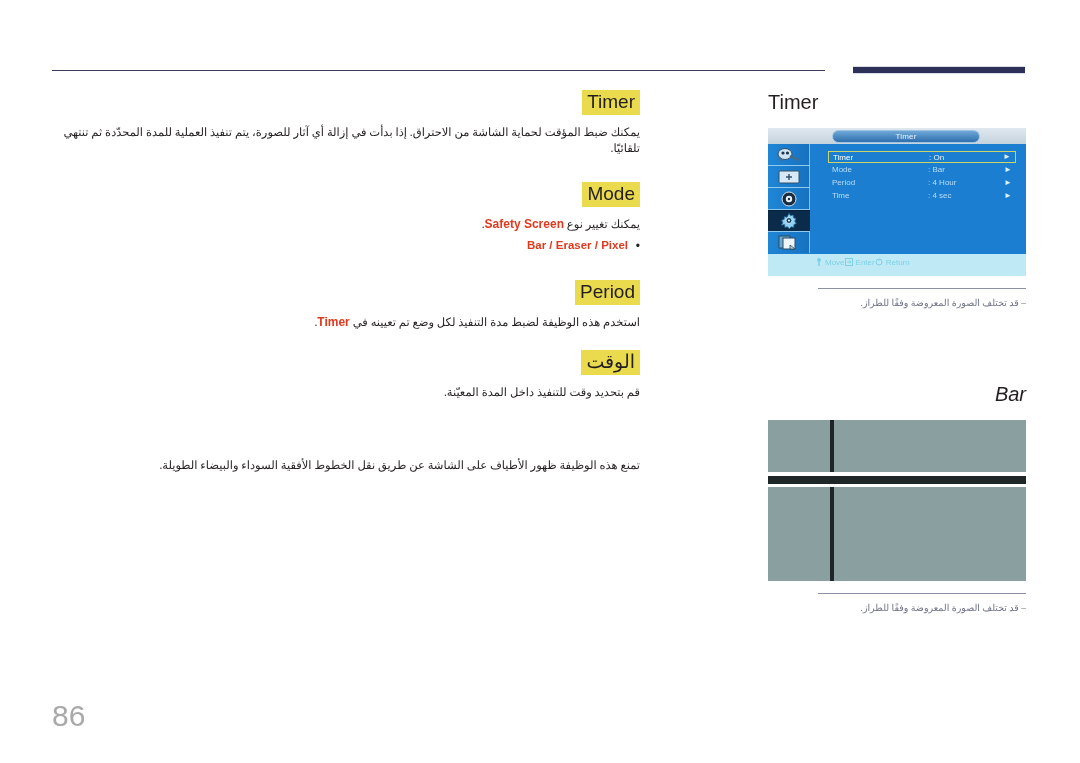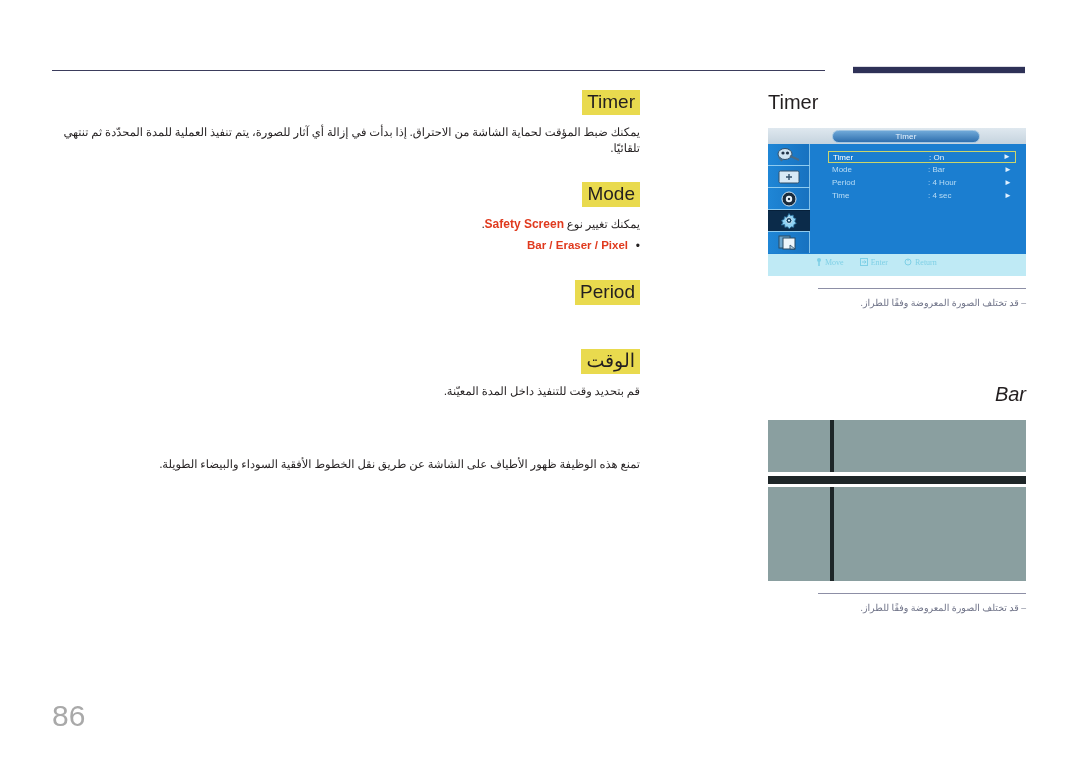--- a/index.html
+++ b/index.html
@@ -37,21 +37,21 @@
     background:#e9da4e;
     color:#231f20;
     font-size:19px;
     line-height:22px;
     padding:1px 5px 2px 5px;
     margin:0;
     direction:ltr;
     unicode-bidi:isolate;
     font-weight:400;
   }
-  .sec-head.ar{direction:rtl;margin-top:24px;}
+  .sec-head.ar{direction:rtl;}
   .head-row{text-align:right;margin:0;}
   .body-ar{
     font-family:"Liberation Serif", serif;
     font-size:11.5px;
     line-height:16px;
     color:#231f20;
     margin:9px 0 0 0;
     text-align:right;
     direction:rtl;
   }
@@ -172,23 +172,23 @@
   .osd-row .lbl{position:absolute;left:4px;top:0;color:#ffffff;}
   .osd-row .val{position:absolute;left:100px;top:0;color:#eaf6ff;}
   .osd-row .arw{position:absolute;right:4px;top:0;color:#dff0ff;font-size:8px;line-height:10px;}
   .osd-row.dim .lbl,.osd-row.dim .val{color:#b9ddf6;}
   .osd-foot{
     position:absolute;left:0;bottom:0;width:100%;height:22px;
     background:#bfeaf5;
   }
   .osd-foot-in{
     position:absolute;left:48px;top:2px;right:6px;height:12px;
-    display:flex;gap:16px;
+    display:flex;
     font-size:8px;color:#7fd0e6;
-    font-family:Liberation Serif, serif;
+    font-family:Liberation Sans, sans-serif;
   }
   .osd-foot-in span{display:inline-flex;align-items:center;gap:3px;}
   .osd-foot-tab{
     position:absolute;left:0;bottom:16px;width:70px;height:7px;
     background:#1b7ed0;border-top-right-radius:6px;
   }
 
   
   .cap-rule{
     width:208px;height:1px;background:#8d8fa6;margin:12px 0 0 auto;
@@ -249,20 +249,21 @@
     <p class="body-ar"><span>يمكنك تغيير نوع </span><span class="inline-en">Safety Screen</span><span>.</span></p>
     <p class="bullet-line">
       <span class="bullet-dot">•</span><span class="opt">Bar / Eraser / Pixel</span>
     </p>
 
     <div class="gap-lg"></div>
 
     <div class="head-row">
       <span class="sec-head">Period</span>
     </div>
+    <p class="body-ar"><span>استخدم هذه الوظيفة لضبط مدة التنفيذ لكل وضع تم تعيينه في </span><span class="inline-en">Timer</span><span>.</span></p>
 
     <div class="gap-md"></div>
 
     <div class="head-row">
       <span class="sec-head ar">الوقت</span>
     </div>
     <p class="body-ar">قم بتحديد وقت للتنفيذ داخل المدة المعيّنة.</p>
 
     <div class="gap-xl"></div>
 

